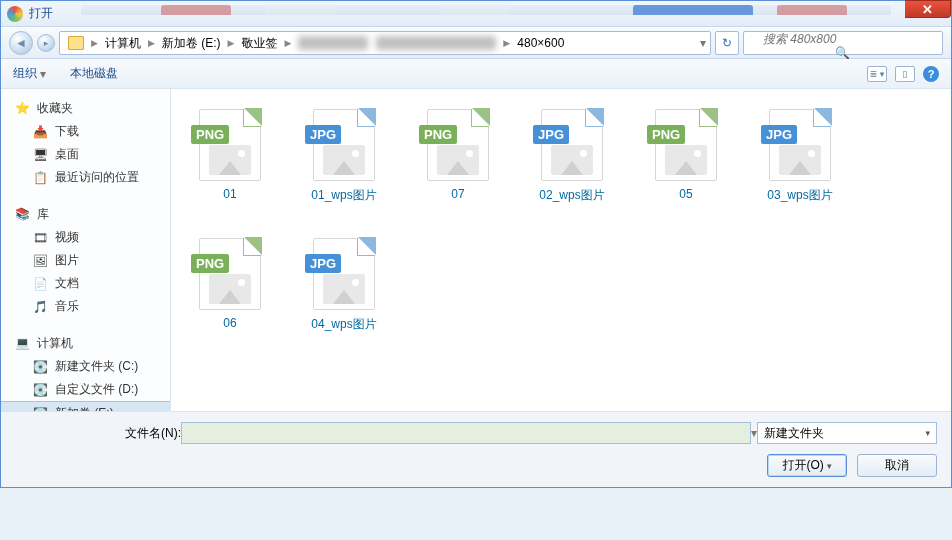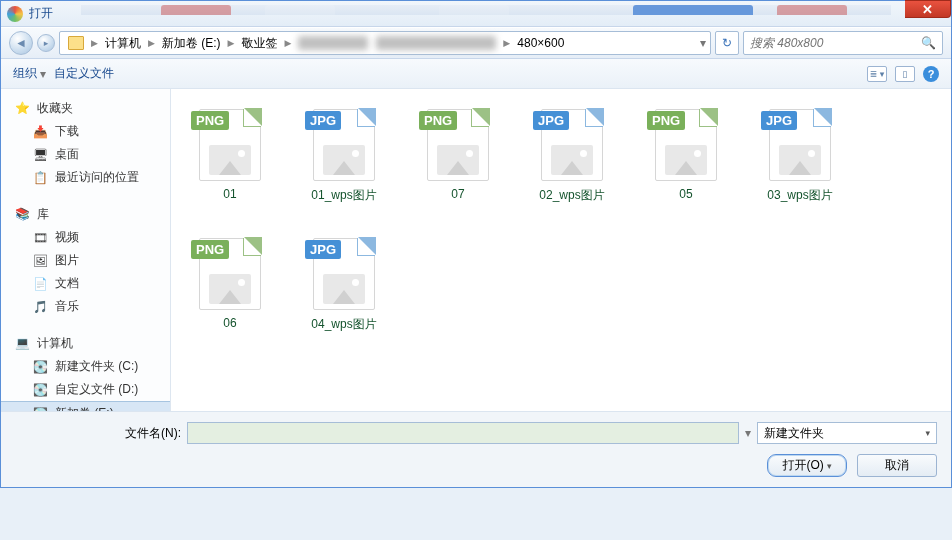--- a/index.html
+++ b/index.html
@@ -17,60 +17,60 @@
 .fake-tab.br { background: #c95252; opacity: 0.5; }
 .navbar { height: 32px; background: linear-gradient(#f7fafd, #e6eef7); border-top: 1px solid #fff; border-bottom: 1px solid #c7d6ea; display: flex; align-items: center; padding: 0 8px; gap: 4px; }
 .navbtn { width: 24px; height: 24px; border-radius: 50%; background: radial-gradient(circle at 35% 30%, #fff, #c9dcee 60%, #a9c4de); border: 1px solid #a6bdd7; display: flex; align-items: center; justify-content: center; color: #6b8bb0; font-size: 12px; }
 .navbtn.small { width: 18px; height: 18px; font-size: 9px; }
 .breadcrumb { flex: 1; height: 24px; background: #fff; border: 1px solid #a6bdd7; display: flex; align-items: center; padding: 0 4px; gap: 0; border-radius: 2px; }
 .bc-item { display: flex; align-items: center; gap: 2px; padding: 0 4px; height: 100%; cursor: default; }
 .bc-sep { color: #888; font-size: 9px; padding: 0 3px; }
 .bc-icon { width: 16px; height: 14px; background: #fce08a; border: 1px solid #d8a83a; border-radius: 1px; }
 .bc-blur { display: inline-block; height: 14px; filter: blur(3px); background: #c0c0c0; border-radius: 2px; }
 .refresh-btn { width: 24px; height: 24px; background: #fff; border: 1px solid #a6bdd7; display: flex; align-items: center; justify-content: center; color: #3a72b8; border-radius: 2px; }
-.searchbox { width: 200px; height: 24px; background: #fff; border: 1px solid #a6bdd7; display: flex; align-items: center; padding: 0 6px; border-radius: 2px; justify-content: space-between; }
+.searchbox { width: 200px; height: 24px; background: #fff; border: 1px solid #a6bdd7; display: flex; align-items: center; padding: 0 6px; border-radius: 2px; justify-content: space-between; flex-direction: column; }
 .searchbox input { border: none; outline: none; font-style: italic; color: #777; width: 160px; font-size: 12px; }
 .searchbox .mag { color: #3a72b8; }
-.toolbar { height: 30px; background: linear-gradient(#f7fafd, #eaf1f8); border-bottom: 1px solid #dbe5f0; display: flex; align-items: center; padding: 0 12px; gap: 8px; }
+.toolbar { height: 30px; background: linear-gradient(#f7fafd, #eaf1f8); border-bottom: 1px solid #dbe5f0; display: flex; align-items: center; padding: 0 12px; gap: 24px; }
 .toolbar .tb-item { color: #1b4b8f; display: flex; align-items: center; gap: 3px; }
 .tb-right { margin-left: auto; display: flex; gap: 8px; align-items: center; }
 .tb-icon { width: 20px; height: 16px; border: 1px solid #9cb4d2; background: #fff; display: flex; align-items: center; justify-content: center; font-size: 9px; color: #5e80a8; border-radius: 2px; }
 .help-icon { width: 16px; height: 16px; border-radius: 50%; background: #3a8edc; color: #fff; display: flex; align-items: center; justify-content: center; font-size: 11px; font-weight: bold; }
 .body { flex: 1; display: flex; overflow: hidden; }
 .sidebar { width: 170px; border-right: 1px solid #dde6f0; background: #fcfdfe; overflow-y: auto; padding: 8px 0; }
 .side-group { margin-bottom: 14px; }
 .side-head { display: flex; align-items: center; gap: 6px; padding: 3px 14px; font-weight: 400; color: #333; }
 .side-head .gi { width: 16px; height: 16px; }
 .side-item { display: flex; align-items: center; gap: 6px; padding: 3px 14px 3px 32px; color: #333; }
 .side-item.selected { background: #d7e6f5; border: 1px solid #a6c4e0; border-left: none; border-right: none; }
 .si-icon { width: 16px; height: 14px; display: inline-block; }
 .content { flex: 1; background: #fff; padding: 14px 16px; display: flex; flex-wrap: wrap; align-content: flex-start; gap: 28px 28px; overflow: auto; }
 .file-item { width: 86px; display: flex; flex-direction: column; align-items: center; gap: 6px; }
 .file-thumb { width: 70px; height: 78px; position: relative; }
 .file-paper { position: absolute; inset: 6px 4px 0 4px; background: #fff; border: 1px solid #d6d6d6; border-radius: 2px; }
 .file-fold { position: absolute; top: 6px; right: 4px; width: 18px; height: 18px; background: #fff; border-left: 1px solid #d6d6d6; border-bottom: 1px solid #d6d6d6; }
 .file-fold::after { content: ""; position: absolute; top: -1px; right: -1px; border-top: 18px solid #fff; border-left: 18px solid transparent; }
-.file-badge { position: absolute; top: 8px; left: -4px; padding: 2px 5px; color: #fff; font-size: 13px; font-weight: bold; border-radius: 2px; }
+.file-badge { position: absolute; top: 22px; left: -4px; padding: 2px 5px; color: #fff; font-size: 13px; font-weight: bold; border-radius: 2px; }
 .file-badge.png { background: #7ab05a; }
 .file-badge.jpg { background: #4590d6; }
 .file-fold.png { border-color: #9cc185; } .file-fold.png::after { border-top-color: #9cc185; }
 .file-fold.jpg { border-color: #8cb8e0; } .file-fold.jpg::after { border-top-color: #8cb8e0; }
 .file-pic { position: absolute; bottom: 6px; left: 50%; transform: translateX(-50%); width: 42px; height: 30px; background: #e8e8e8; border-radius: 2px; display: flex; align-items: flex-end; justify-content: center; overflow: hidden; }
 .file-pic::before { content: ""; position: absolute; top: 5px; right: 6px; width: 7px; height: 7px; background: #fff; border-radius: 50%; }
 .file-pic .mtn { width: 0; height: 0; border-left: 11px solid transparent; border-right: 11px solid transparent; border-bottom: 14px solid #d0d0d0; }
-.file-name { text-align: left; font-size: 12px; color: #14532d; }
+.file-name { text-align: left; font-size: 12px; color: #0369a1; }
 .bottombar { border-top: 1px solid #dbe5f0; background: #f1f5f9; padding: 10px 14px; display: flex; flex-direction: column; gap: 10px; }
-.filename-row { display: flex; align-items: center; gap: 6px; padding-left: 110px; }
+.filename-row { display: flex; align-items: center; padding-left: 110px; }
 .filename-row .lbl { white-space: nowrap; }
 .filename-input { flex: 1; height: 22px; background: #e4efe1; border: 1px solid #a6bdd7; padding: 0 4px; outline: none; }
 .filetype-select { width: 180px; height: 22px; border: 1px solid #a6bdd7; background: #fff; display: flex; align-items: center; justify-content: space-between; padding: 0 6px; }
 .dd { font-size: 9px; color: #555; }
 .button-row { display: flex; justify-content: flex-end; gap: 10px; }
 .btn { width: 80px; height: 23px; border: 1px solid #9cb4d2; background: linear-gradient(#f9fbfd, #e4ecf4); border-radius: 3px; display: flex; align-items: center; justify-content: center; }
-.btn.primary { border-color: #5a8fd8; box-shadow: 0 0 0 1px #bcd7f0 inset; border-radius: 9px; }
+.btn.primary { border-color: #5a8fd8; box-shadow: 0 0 0 1px #bcd7f0 inset; }
 .mu { color:#777; }
 
 .sidebar::-webkit-scrollbar { width: 16px; }
 .sidebar::-webkit-scrollbar-track { background: #f0f4f9; border-left: 1px solid #dde6f0; }
 .sidebar::-webkit-scrollbar-thumb { background: #cfdceb; border: 3px solid #f0f4f9; border-radius: 8px; }
 </style>
 </head>
 <body>
 
 <div class="dialog">
@@ -124,21 +124,21 @@
       <input placeholder="搜索 480x800" style="">
       <span class="mag">🔍</span>
     </div>
   </div>
 
   <div class="toolbar">
     <span class="tb-item">
         <span>组织</span> 
         <span class="mu">▾</span>
       </span>
-    <span class="tb-item">自定义文件</span>
+    <span class="tb-item">本地磁盘</span>
     <div class="tb-right">
       <span class="tb-icon">≣ ▾</span>
       <span class="tb-icon">▯</span>
       <span class="help-icon">?</span>
     </div>
   </div>
 
   <div class="body">
     <div class="sidebar">
       <div class="side-group">

